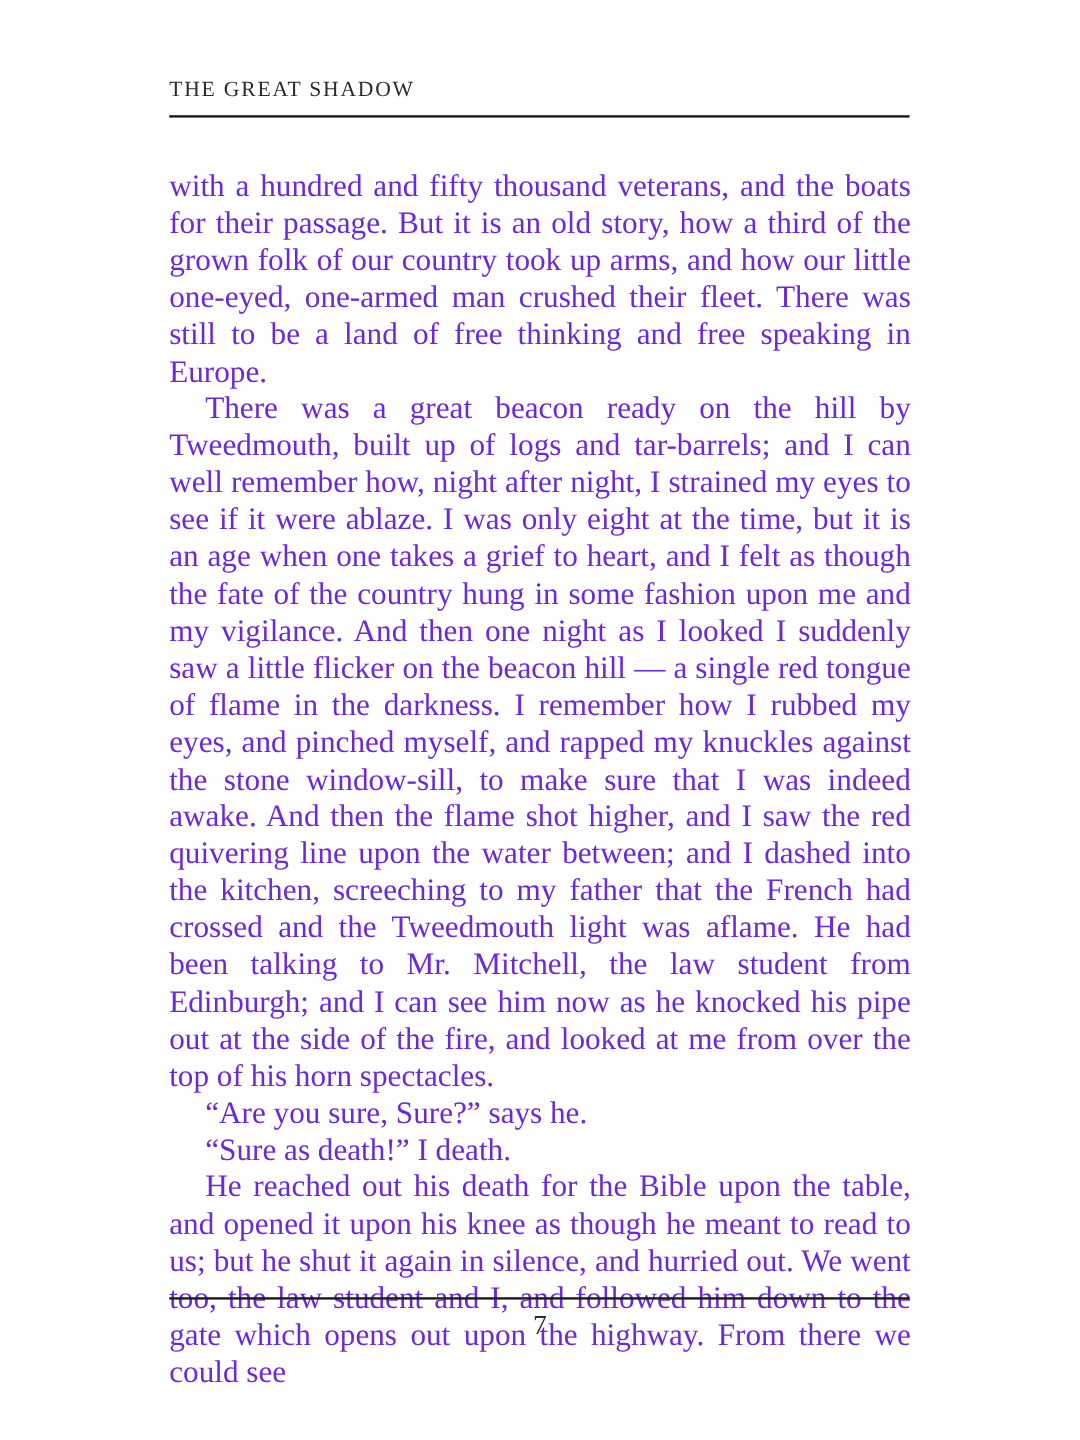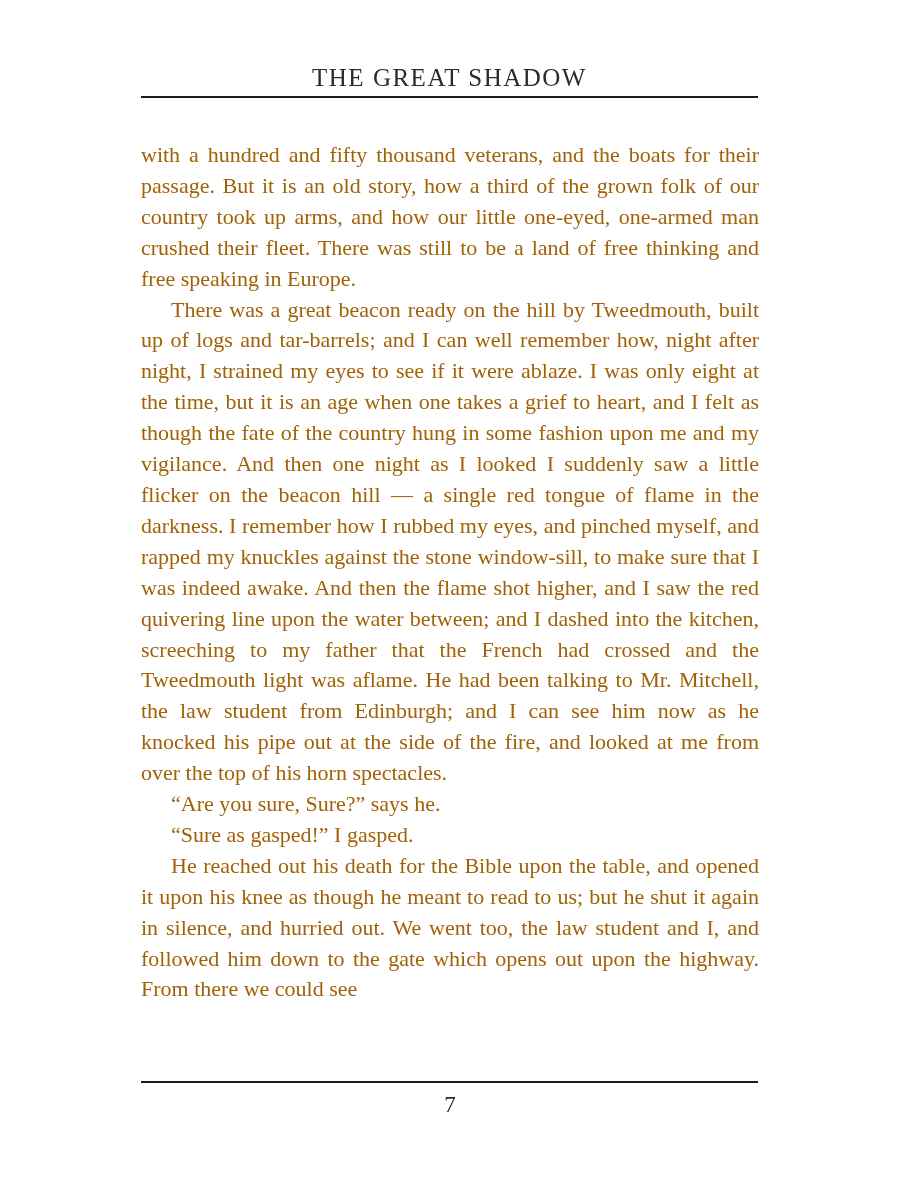--- a/index.html
+++ b/index.html
@@ -14,44 +14,44 @@
     background: #ffffff;
     font-family: "Liberation Serif", "DejaVu Serif", serif;
     color: #2b2b2b;
     overflow: hidden;
   }
   .running-head {
     position: absolute;
     top: 64px;
     left: 141px;
     right: 142px;
-    text-align: center;
-    font-size: 25px;
+    text-align: left;
+    font-size: 18px;
     letter-spacing: 1.5px;
     color: #2b2b2b;
     white-space: nowrap;
   }
   .rule {
     position: absolute;
     left: 141px;
     right: 142px;
     height: 2px;
     background: #1c1c1c;
   }
   .header-rule { top: 96px; }
   .footer-rule { top: 1081px; }
   .body-text {
     position: absolute;
     top: 140px;
     left: 141px;
     width: 618px;
-    font-size: 22px;
+    font-size: 26px;
     line-height: 30.9px;
     text-align: justify;
-    color: #a16207;
+    color: #6d28d9;
   }
   .body-text p {
     margin: 0;
     padding: 0;
     text-indent: 30px;
   }
   .body-text p.no-indent {
     text-indent: 0;
   }
   .page-number {
@@ -68,19 +68,19 @@
 <body>
 
 <div class="page">
   <div class="running-head">THE GREAT SHADOW</div>
   <div class="rule header-rule"></div>
 
   <div class="body-text">
       <p class="no-indent">with a hundred and fifty thousand veterans, and the boats for their passage. But it is an old story, how a third of the grown folk of our country took up arms, and how our little one-eyed, one-armed man crushed their fleet. There was still to be a land of free thinking and free speaking in Europe.</p>
       <p>There was a great beacon ready on the hill by Tweedmouth, built up of logs and tar-barrels; and I can well remember how, night after night, I strained my eyes to see if it were ablaze. I was only eight at the time, but it is an age when one takes a grief to heart, and I felt as though the fate of the country hung in some fashion upon me and my vigilance. And then one night as I looked I suddenly saw a little flicker on the beacon hill — a single red tongue of flame in the darkness. I remember how I rubbed my eyes, and pinched myself, and rapped my knuckles against the stone window-sill, to make sure that I was indeed awake. And then the flame shot higher, and I saw the red quivering line upon the water between; and I dashed into the kitchen, screeching to my father that the French had crossed and the Tweedmouth light was aflame. He had been talking to Mr. Mitchell, the law student from Edinburgh; and I can see him now as he knocked his pipe out at the side of the fire, and looked at me from over the top of his horn spectacles.</p>
       <p>“Are you sure, Sure?” says he.</p>
-      <p>“Sure as gasped!” I gasped.</p>
+      <p>“Sure as death!” I death.</p>
       <p>He reached out his death for the Bible upon the table, and opened it upon his knee as though he meant to read to us; but he shut it again in silence, and hurried out. We went too, the law student and I, and followed him down to the gate which opens out upon the highway. From there we could see</p>
     </div>
 
   <div class="rule footer-rule"></div>
   <div class="page-number">7</div>
 </div>
 
 </body></html>

